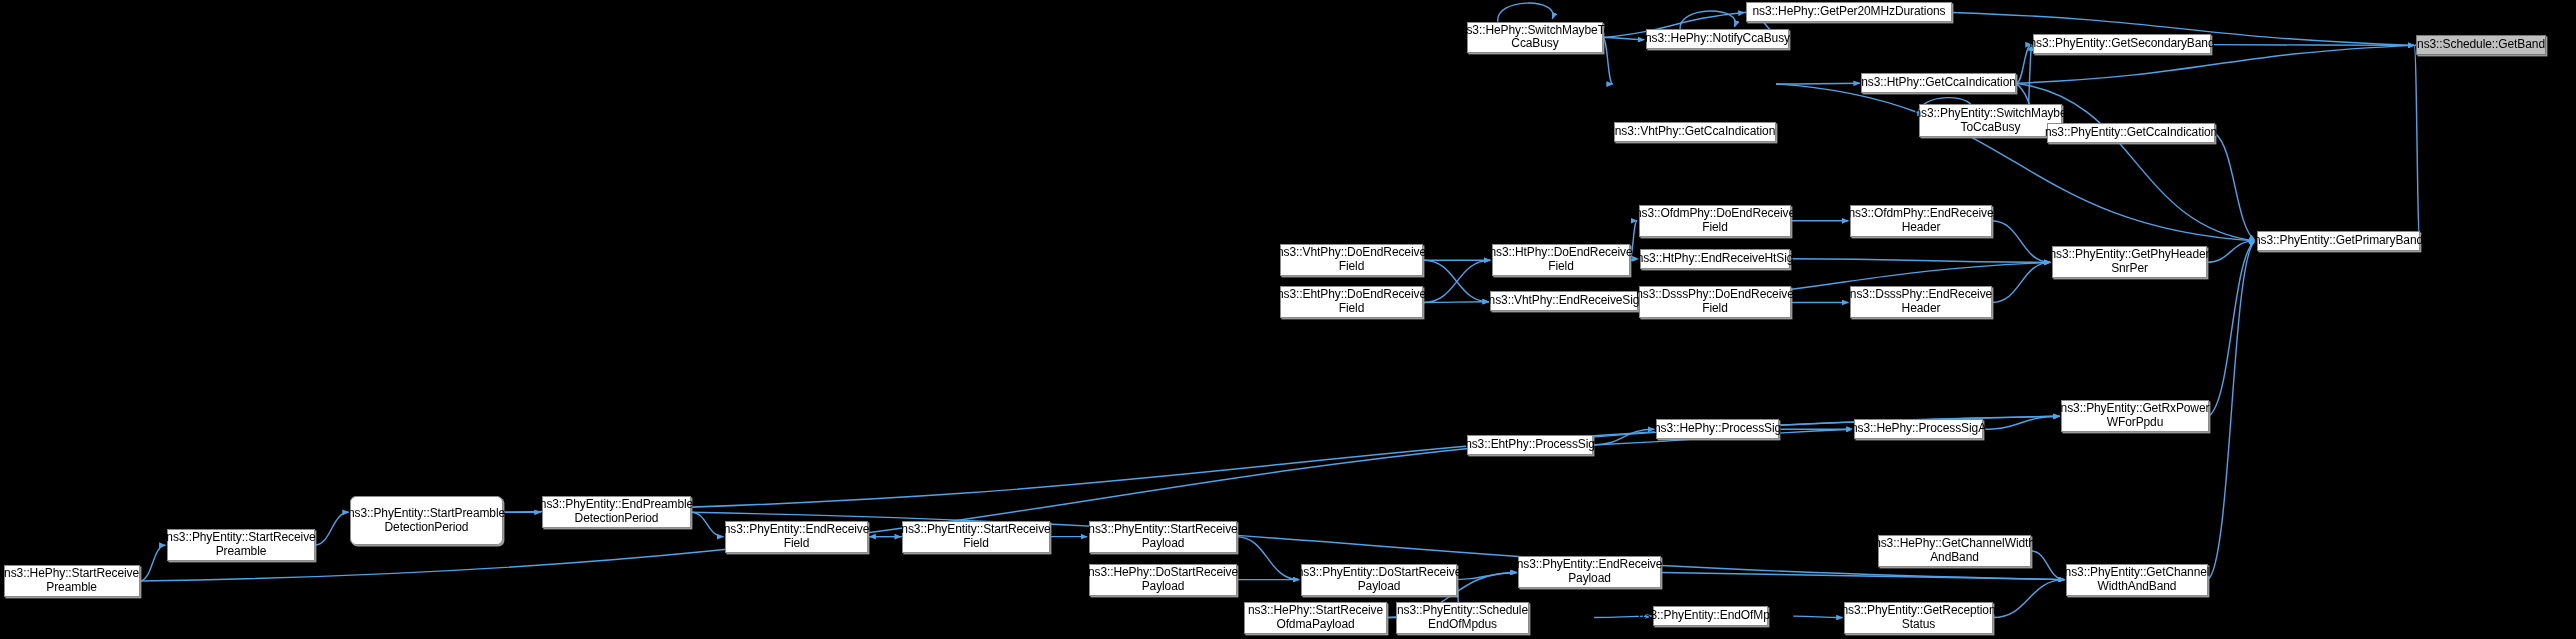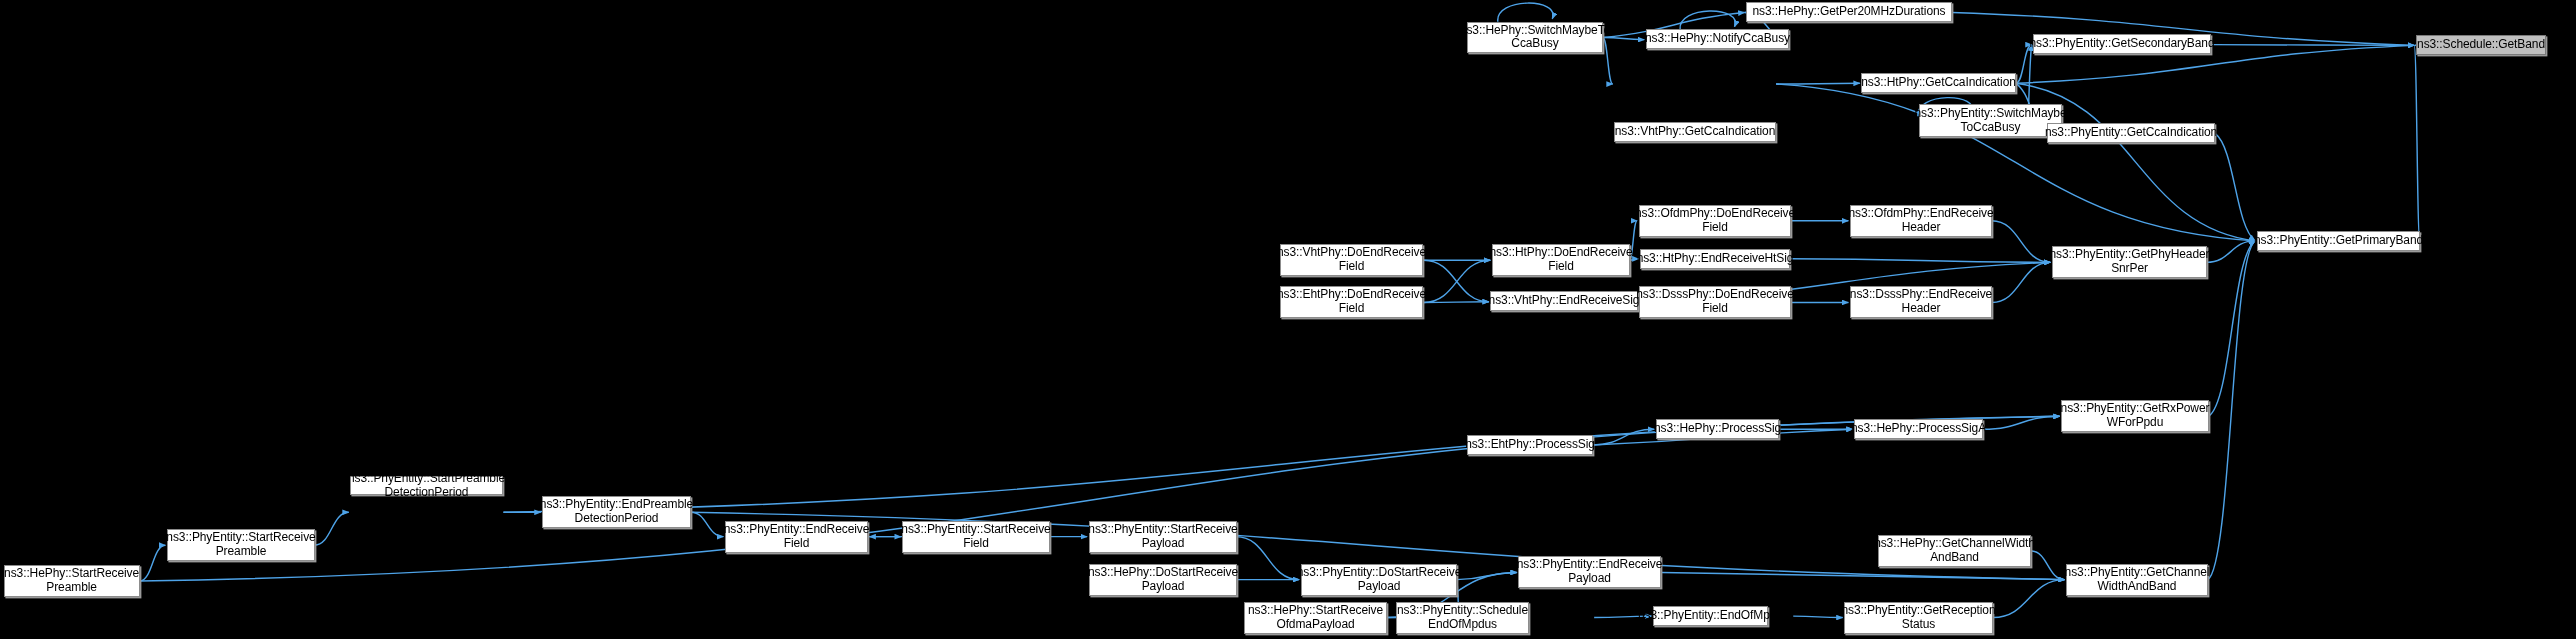--- a/index.html
+++ b/index.html
@@ -148,21 +148,21 @@
       <div class="node" style="left: 1490px; top: 291px; width: 148px; height: 20px;">ns3::VhtPhy::EndReceiveSig</div>
       <div class="node" style="left: 1639px; top: 286px; width: 152px; height: 31.5px;">ns3::DsssPhy::DoEndReceive
 Field</div>
       <div class="node" style="left: 1850px; top: 286px; width: 142px; height: 31.5px;">ns3::DsssPhy::EndReceive
 Header</div>
       <div class="node" style="left: 2061px; top: 400px; width: 148px; height: 31.5px;">ns3::PhyEntity::GetRxPower
 WForPpdu</div>
       <div class="node" style="left: 1656px; top: 419px; width: 123px; height: 20px;">ns3::HePhy::ProcessSig</div>
       <div class="node" style="left: 1854px; top: 419px; width: 129px; height: 20px;">ns3::HePhy::ProcessSigA</div>
       <div class="node" style="left: 1467px; top: 435px; width: 126px; height: 20px;">ns3::EhtPhy::ProcessSig</div>
-      <div class="node" style="left: 350px; top: 476px; width: 153px; height: 19px;">ns3::PhyEntity::StartPreamble
+      <div class="node" style="left: 350px; top: 496px; width: 153px; height: 49px; border-radius: 6px;">ns3::PhyEntity::StartPreamble
 DetectionPeriod</div>
       <div class="node" style="left: 542px; top: 496px; width: 149px; height: 31.5px;">ns3::PhyEntity::EndPreamble
 DetectionPeriod</div>
       <div class="node" style="left: 167px; top: 529px; width: 148px; height: 31.5px;">ns3::PhyEntity::StartReceive
 Preamble</div>
       <div class="node" style="left: 725px; top: 521px; width: 143px; height: 31.5px;">ns3::PhyEntity::EndReceive
 Field</div>
       <div class="node" style="left: 902px; top: 521px; width: 148px; height: 31.5px;">ns3::PhyEntity::StartReceive
 Field</div>
       <div class="node" style="left: 1089px; top: 521px; width: 148px; height: 31.5px;">ns3::PhyEntity::StartReceive

